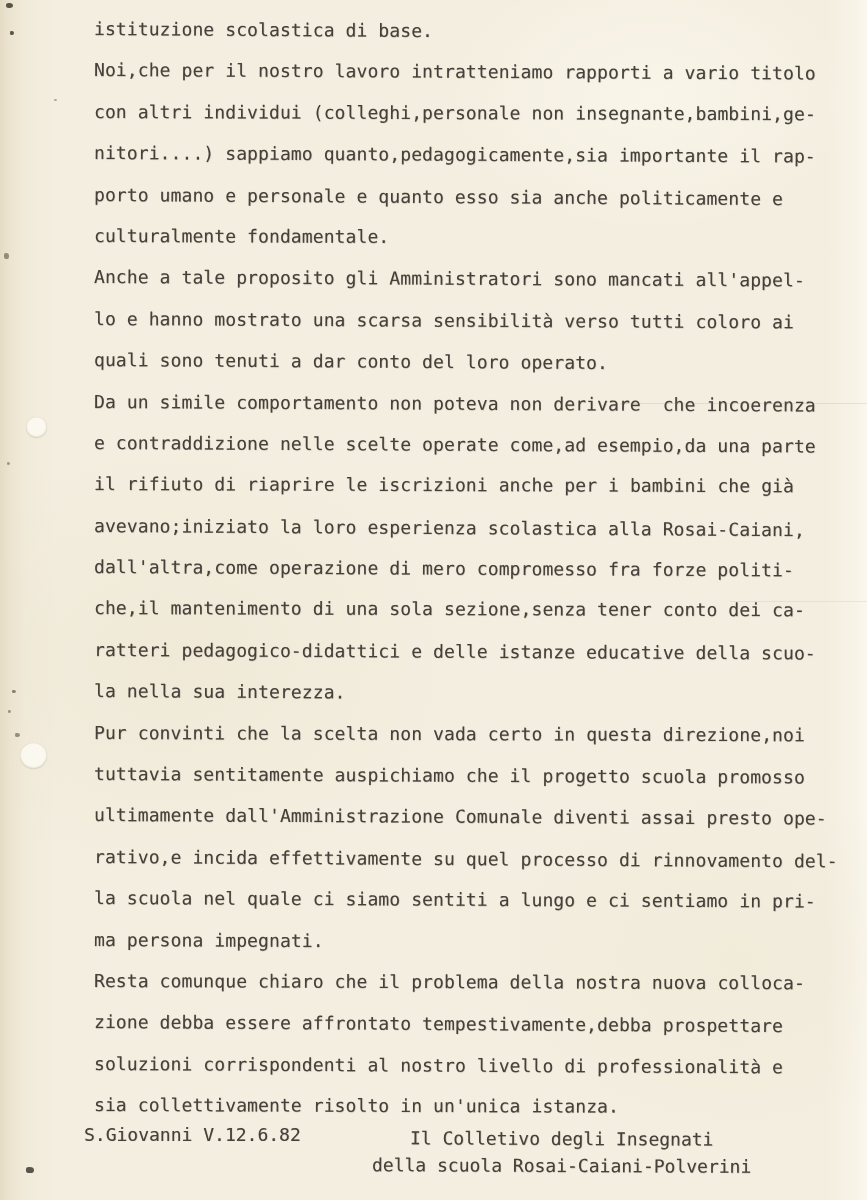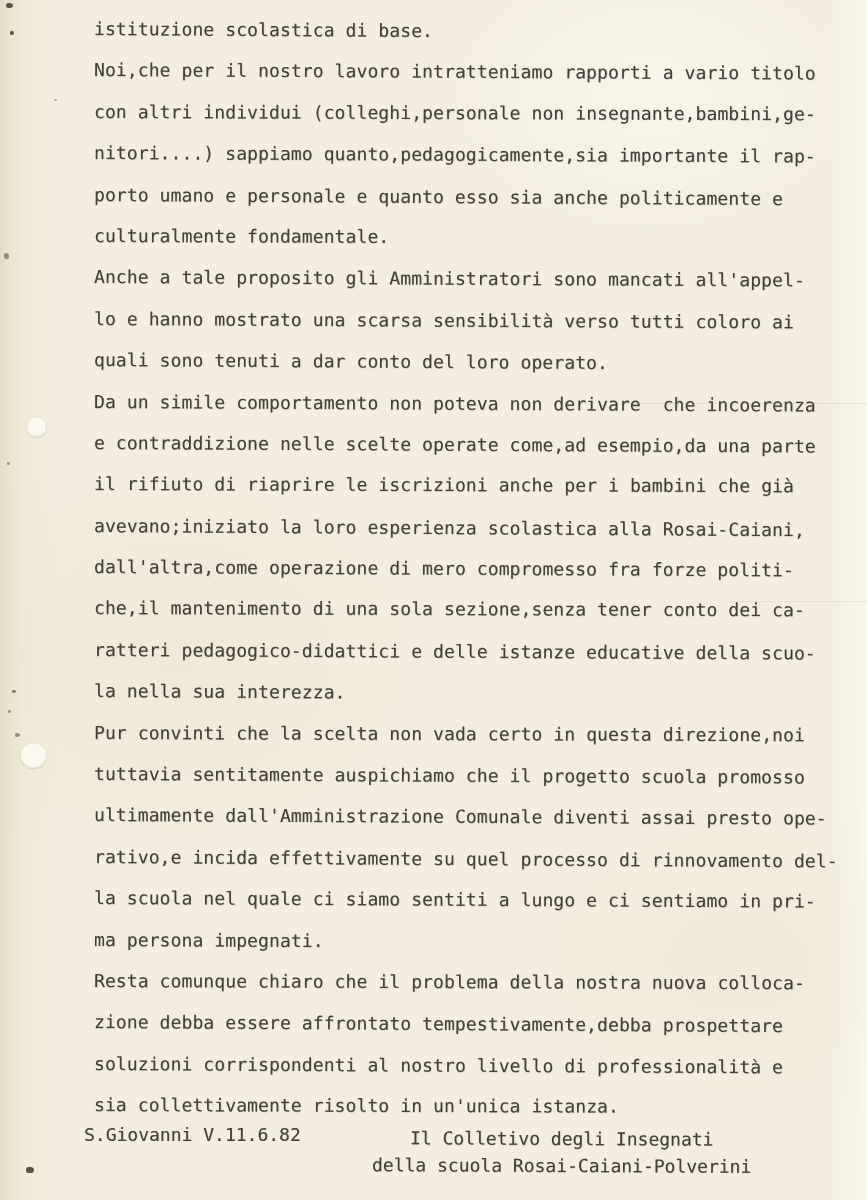--- a/index.html
+++ b/index.html
@@ -116,21 +116,21 @@
       <div class="line">ultimamente dall'Amministrazione Comunale diventi assai presto ope-</div>
       <div class="line">rativo,e incida effettivamente su quel processo di rinnovamento del-</div>
       <div class="line">la scuola nel quale ci siamo sentiti a lungo e ci sentiamo in pri-</div>
       <div class="line">ma persona impegnati.</div>
       <div class="line">Resta comunque chiaro che il problema della nostra nuova colloca-</div>
       <div class="line">zione debba essere affrontato tempestivamente,debba prospettare</div>
       <div class="line">soluzioni corrispondenti al nostro livello di professionalità e</div>
       <div class="line">sia collettivamente risolto in un'unica istanza.</div>
     </div>
 
-  <div id="date-line" class="footer-text">S.Giovanni V.11.6.82</div>
+  <div id="date-line" class="footer-text">S.Giovanni V.12.6.82</div>
   <div id="sig-line-1" class="footer-text">Il Colletivo degli Insegnati</div>
   <div id="sig-line-2" class="footer-text">della scuola Rosai-Caiani-Polverini</div>
 
   <div id="punch-hole-top" class="punch-hole"></div>
   <div id="punch-hole-bottom" class="punch-hole"></div>
 
   <div class="crease" id="crease-1"></div>
   <div class="crease" id="crease-2"></div>
 
   <div class="ink-speck" style="left:6px;  top:3px;    width:7px; height:5px;"></div>

